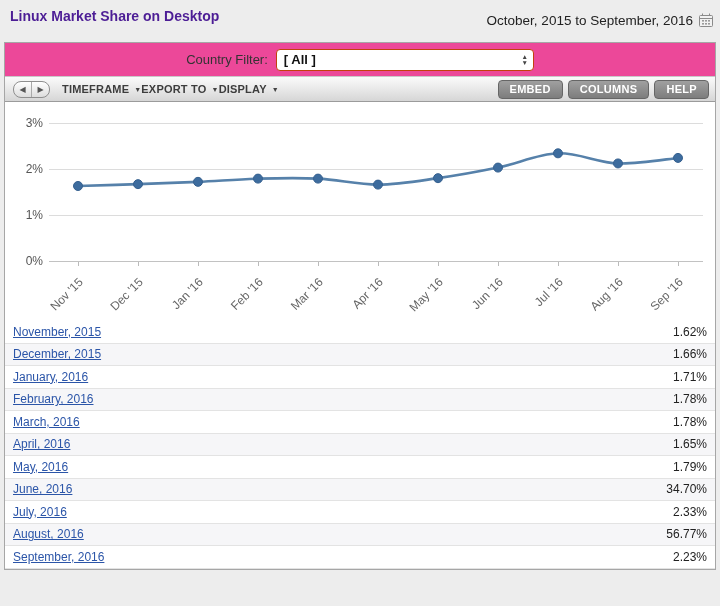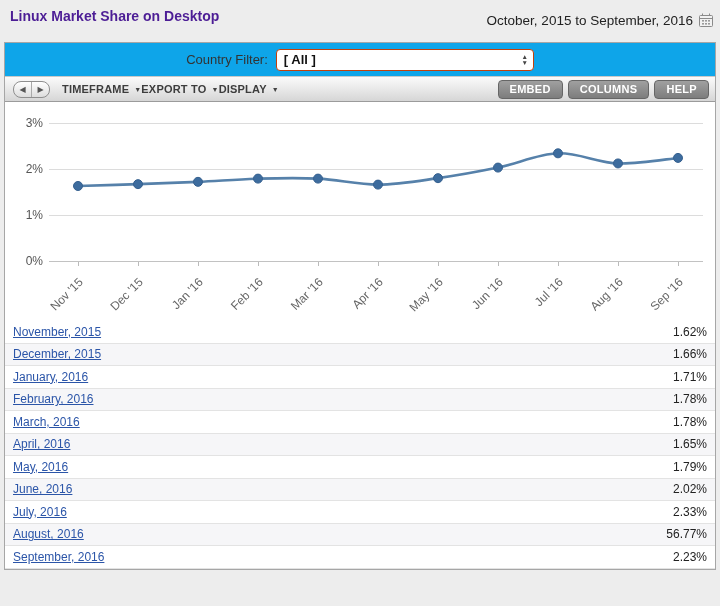--- a/index.html
+++ b/index.html
@@ -11,21 +11,21 @@
   .page-title{position:absolute;left:10px;top:8px;font-size:14px;font-weight:bold;color:#4c1d95;}
   .date-range-wrap{position:absolute;right:6px;top:12px;display:flex;align-items:center;gap:5px;}
   .date-range{font-size:13.5px;color:#222;}
   .cal-icon{width:16px;height:16px;display:inline-block;}
 
   
   .container{position:absolute;left:4px;top:42px;width:712px;box-sizing:border-box;
              border:1px solid #a6a6a6;background:#fff;}
 
   
-  .filter-bar{height:33px;background:#0ea5e9;display:flex;align-items:center;justify-content:center;gap:8px;}
+  .filter-bar{height:33px;background:#ec4899;display:flex;align-items:center;justify-content:center;gap:8px;}
   .filter-label{font-size:13px;color:#333;}
   .country-select{position:relative;width:258px;height:22px;background:#fff;border:1px solid #c2410c;
                   border-radius:4px;box-sizing:border-box;display:flex;align-items:center;cursor:default;font-weight:bold;}
   .country-select .sel-value{font-size:13px;color:#111;padding-left:7px;flex:1;}
   .stepper{display:flex;flex-direction:column;align-items:center;justify-content:center;
            width:16px;height:100%;line-height:5px;}
   .stepper span{font-size:6.5px;color:#444;height:6px;}
 
   
   .toolbar{height:24px;background:linear-gradient(#fbfbfb,#d6d6d6);border-top:1px solid #c9c9c9;
@@ -206,21 +206,21 @@
         <div class="trow">
           <span class="month-link"><a>April, 2016</a></span>
           <span class="row-value">1.65%</span>
         </div>
         <div class="trow">
           <span class="month-link"><a>May, 2016</a></span>
           <span class="row-value">1.79%</span>
         </div>
         <div class="trow">
           <span class="month-link"><a>June, 2016</a></span>
-          <span class="row-value">2.02%</span>
+          <span class="row-value">34.70%</span>
         </div>
         <div class="trow">
           <span class="month-link"><a>July, 2016</a></span>
           <span class="row-value">2.33%</span>
         </div>
         <div class="trow">
           <span class="month-link"><a>August, 2016</a></span>
           <span class="row-value">56.77%</span>
         </div>
         <div class="trow">

